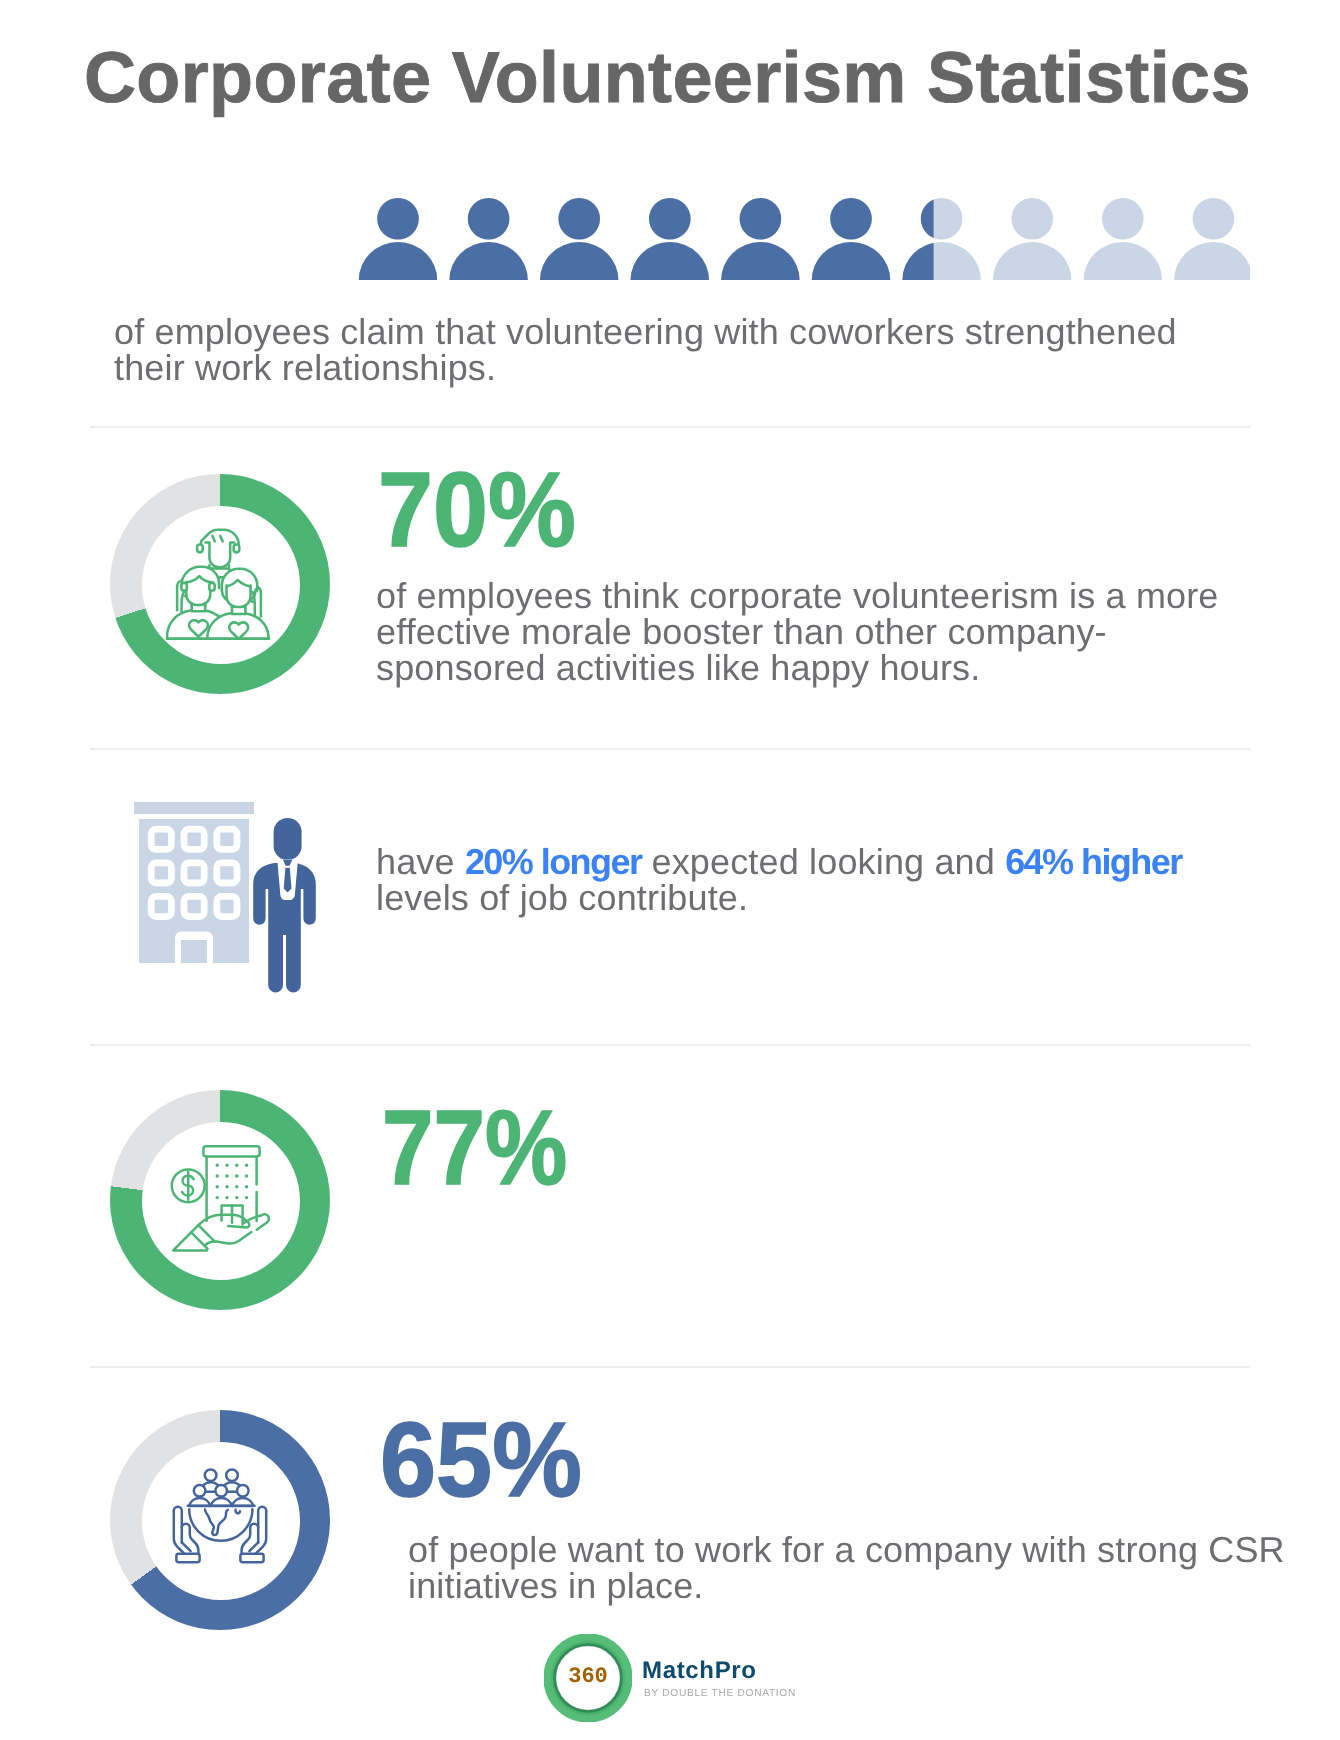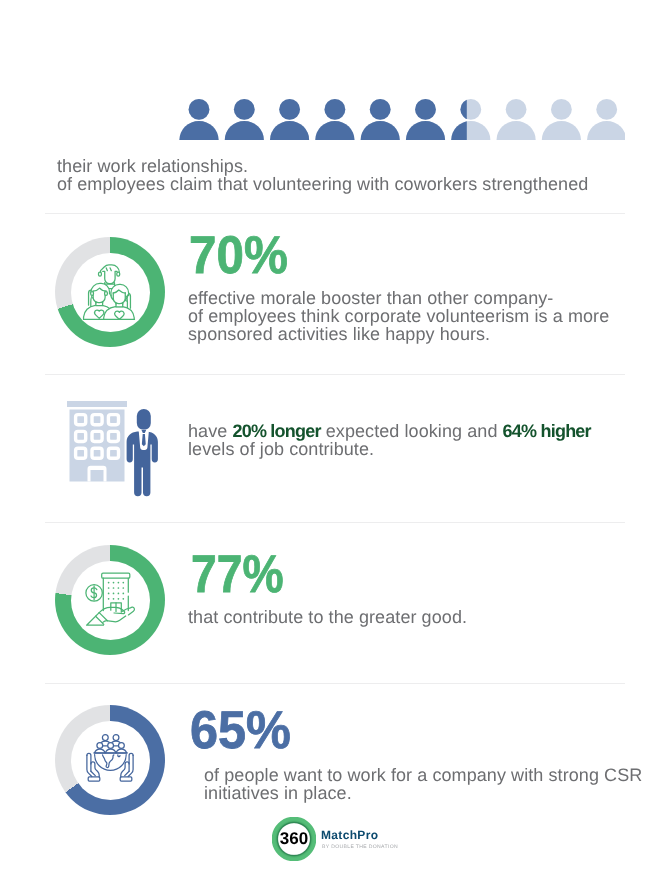--- a/index.html
+++ b/index.html
@@ -16,45 +16,46 @@
 
   .divider{position:absolute;left:45px;width:580px;height:1px;background:#ededee;}
 
   .stat-num{position:absolute;font-weight:bold;white-space:nowrap;font-size:53px;
             line-height:53px;}
   .blue{color:#4b6ea4;-webkit-text-stroke:0.8px #4b6ea4;}
   .green{color:#4cb474;-webkit-text-stroke:0.8px #4cb474;}
 
   .body-txt{position:absolute;font-size:18px;letter-spacing:0.08px;line-height:18px;
             color:#6d6e71;white-space:nowrap;}
-  .body-txt b{font-weight:bold;color:#14532d;letter-spacing:-0.78px;}
+  .body-txt b{font-weight:bold;color:#3b82f6;letter-spacing:-0.78px;}
 
   .peoplerow{position:absolute;left:179px;top:99px;width:446px;height:41px;}
 
   .donut{position:absolute;width:110px;height:110px;border-radius:50%;}
   .donut .hole{position:absolute;left:15.5px;top:15.5px;width:79px;height:79px;
                background:#fff;border-radius:50%;}
   .donut .gicon{position:absolute;left:0;top:0;width:110px;height:110px;}
 
   
   .logo-wrap{position:absolute;left:272px;top:817px;width:130px;height:46px;will-change:transform;transform:translateZ(0);}
   .logo-ring{position:absolute;left:0;top:0;width:44px;height:44px;}
   .logo-360{position:absolute;left:0;top:0;width:44px;height:44px;
             display:flex;align-items:center;justify-content:center;
-            font-size:17px;font-weight:bold;color:#000000;letter-spacing:0px;}
+            font-size:11px;font-weight:bold;color:#a16207;letter-spacing:0px;font-family:Liberation Mono, monospace;}
   .logo-name{position:absolute;left:49px;top:11px;font-size:12px;font-weight:bold;
              color:#0c4a6e;letter-spacing:0.33px;white-space:nowrap;}
   .logo-tag{position:absolute;left:50px;top:27px;font-size:5.1px;color:#a7a9ac;
             letter-spacing:0.34px;white-space:nowrap;}
 </style>
 </head>
 <body>
 
 <div class="page">
 
+  <div class="title">Corporate Volunteerism Statistics</div>
 
 
   <div class="peoplerow" id="peoplerow"><svg width="446" height="41" viewBox="0 0 446 41" xmlns="http://www.w3.org/2000/svg">
         <defs>
           <clipPath id="cp0">
             <rect x="0" y="0" width="40" height="41"></rect>
           </clipPath>
           <clipPath id="cp1">
             <rect x="0" y="0" width="40" height="41"></rect>
           </clipPath>
@@ -167,22 +168,22 @@
         </g>
         <g transform="translate(407.7,0)">
           <g fill="#cad5e5">
             <circle cx="20" cy="10.4" r="10.4"></circle>
             <path d="M0.4 41 a19.6 19.0 0 0 1 39.2 0 z"></path>
           </g>
         </g>
       </svg></div>
 
   <div class="body-txt" style="left:57px;top:157px">
+    <div>of employees claim that volunteering with coworkers strengthened</div>
     <div>their work relationships.</div>
-    <div>of employees claim that volunteering with coworkers strengthened</div>
   </div>
 
   <div class="divider" style="top:213px"></div>
 
   <div class="donut" id="donut2" style="left: 55px; top: 237px; background: conic-gradient(rgb(76, 180, 116) 0deg, rgb(76, 180, 116) 252deg, rgb(225, 226, 228) 252deg, rgb(225, 226, 228) 360deg);">
     <div class="hole"></div>
     <div class="gicon" id="ic2">
         <svg style="position:absolute;left:26px;top:22px" viewBox="0 0 56 60" width="57" height="61" fill="none" stroke="#4cb474" stroke-width="1.25" stroke-linecap="round" stroke-linejoin="round" xmlns="http://www.w3.org/2000/svg">
           <g fill="#fff">
             <path d="M22.0 29.0 c-7.6 0.8 -12.4 5.6 -12.4 13.0 v18 h36.0 v-18 c0 -7.4 -4.8 -12.2 -12.4 -13.0 z"></path>
@@ -224,22 +225,22 @@
           <path d="M17.9 51.3 c-1.1 -1.5 -3.5 -1.4 -4.3 0.2 c-0.8 1.4 0.0 2.8 1.0 3.7 l3.3 3.2 M17.9 51.3 c1.1 -1.5 3.5 -1.4 4.3 0.2 c0.8 1.4 0.0 2.8 -1.0 3.7 l-3.3 3.2"></path>
           <path d="M37.7 52.4 c-1.1 -1.5 -3.5 -1.4 -4.3 0.2 c-0.8 1.4 0.0 2.8 1.0 3.7 l3.3 3.2 M37.7 52.4 c1.1 -1.5 3.5 -1.4 4.3 0.2 c0.8 1.4 0.0 2.8 -1.0 3.7 l-3.3 3.2"></path>
           <path d="M3.4 59.3 h49.2"></path>
         </svg>
       </div>
   </div>
 
   <div class="stat-num green" style="left:189px;top:229px;transform:scaleX(0.932);transform-origin:left center">70%</div>
 
   <div class="body-txt" style="left:188px;top:289px">
+    <div>of employees think corporate volunteerism is a more</div>
     <div>effective morale booster than other company-</div>
-    <div>of employees think corporate volunteerism is a more</div>
     <div>sponsored activities like happy hours.</div>
   </div>
 
   <div class="divider" style="top:374px"></div>
 
   <div style="position:absolute;left:66px;top:399px;width:100px;height:98px" id="bldgicon"><svg viewBox="0 0 100 98" width="100" height="98" xmlns="http://www.w3.org/2000/svg">
         <g fill="#cad5e5">
           <rect x="1" y="2" width="60" height="6"></rect>
           <rect x="3.5" y="10.5" width="55" height="72"></rect>
         </g>
@@ -299,21 +300,20 @@
           <path d="M41.7 45.0 l-6.0 4.3 c-1.6 1.2 -3.6 1.7 -5.6 1.4 l-6.0 -0.9 c-1.9 -0.3 -3.9 0.3 -5.3 1.6"></path>
           <path d="M15.2 41.6 l8.2 8.2 M11.6 45.2 l8.2 8.2"></path>
           <path d="M15.2 41.6 L2.6 54.2 h16.8"></path>
         </svg>
       </div>
   </div>
 
   <div class="stat-num green" style="left:191px;top:548px;transform:scaleX(0.873);transform-origin:left center">77%</div>
 
   <div class="body-txt" style="left:188px;top:608px">
-    <div>that contribute to the greater good.</div>
   </div>
 
   <div class="divider" style="top:683px"></div>
 
   <div class="donut" id="donut5" style="left: 55px; top: 705px; background: conic-gradient(rgb(75, 110, 164) 0deg, rgb(75, 110, 164) 234deg, rgb(225, 226, 228) 234deg, rgb(225, 226, 228) 360deg);">
     <div class="hole"></div>
     <div class="gicon" id="ic5">
         <svg style="position:absolute;left:30px;top:28px" viewBox="0 0 50 52" width="50" height="52" fill="none" stroke="#44659c" stroke-width="1.25" stroke-linecap="round" stroke-linejoin="round" xmlns="http://www.w3.org/2000/svg">
           <g fill="#fff">
             <circle cx="20.3" cy="4.6" r="2.9"></circle>

